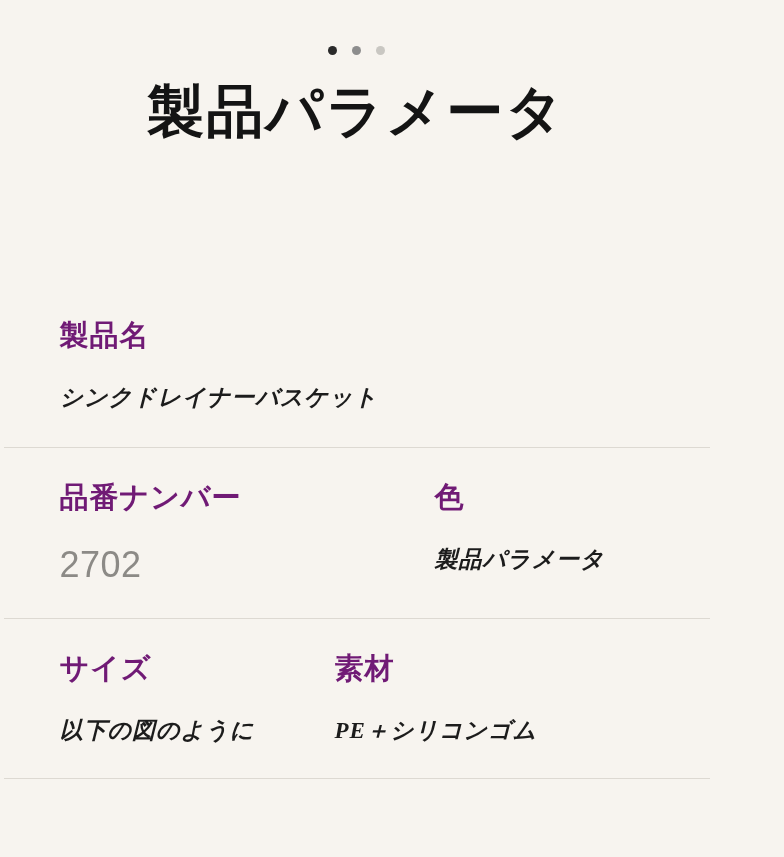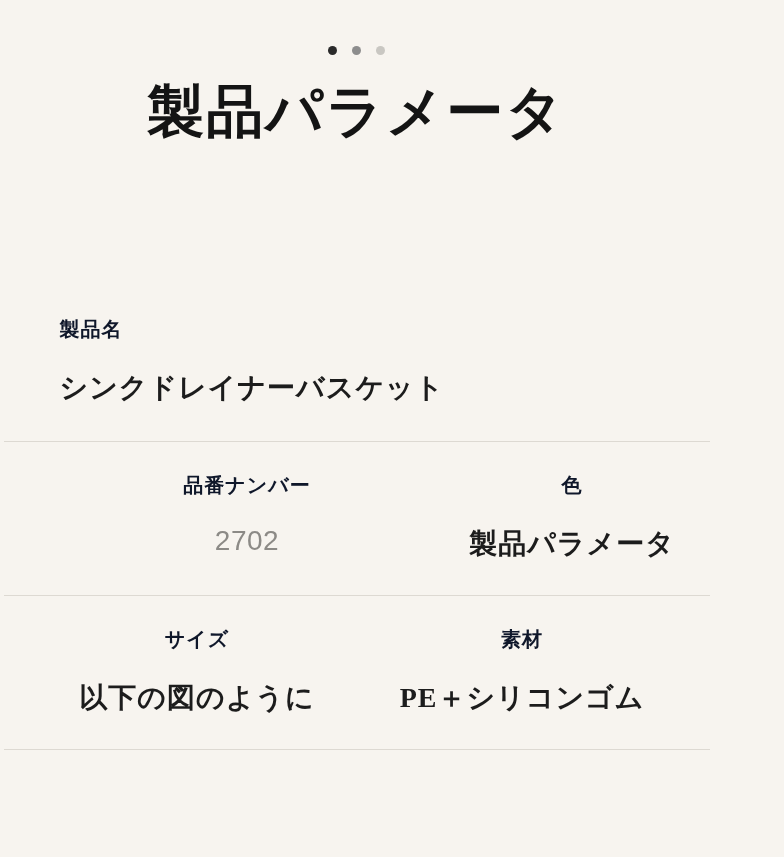--- a/index.html
+++ b/index.html
@@ -60,55 +60,55 @@
     box-sizing: border-box;
   }
 
   .row {
     display: flex;
     box-sizing: border-box;
     padding: 0 0 0 56px;
   }
   .row.divided {
     border-top: 1px solid #ddd9d2;
-    text-align: center;
   }
 
   .cell {
     box-sizing: border-box;
     padding-top: 30px;
     padding-bottom: 32px;
   }
   .cell.first { width: 375px; }
   .cell.second { width: 275px; }
 
   .field-label {
-    font-size: 20px;
+    font-size: 29px;
     font-weight: 700;
     letter-spacing: 1px;
-    color: #0f172a;
+    color: #701a75;
     font-family: "DejaVu Serif", "Liberation Serif", serif;
   }
   .field-value {
     margin-top: 26px;
     font-size: 25px;
     letter-spacing: 1px;
     color: #1c1c1c;
     font-family: "DejaVu Serif", "Liberation Serif", serif;
   }
   .field-value.muted {
     color: #8c8a86;
     font-family: "Liberation Sans", sans-serif;
-    font-size: 28px;
+    font-size: 36px;
     letter-spacing: 0.5px;
   }
   .field-value.serif-compact {
     font-family: "Liberation Serif", "DejaVu Serif", serif;
-    font-size: 28px;
+    font-size: 23px;
     font-weight: 700;
+    font-style: italic;
   }
 
   .row.name-row .cell.first { width: 650px; }
   .row.name-row .cell { padding-top: 0; padding-bottom: 34px; }
 
   .bottom-rule {
     width: 706px;
     margin: 0 auto;
     border-top: 1px solid #ddd9d2;
   }

